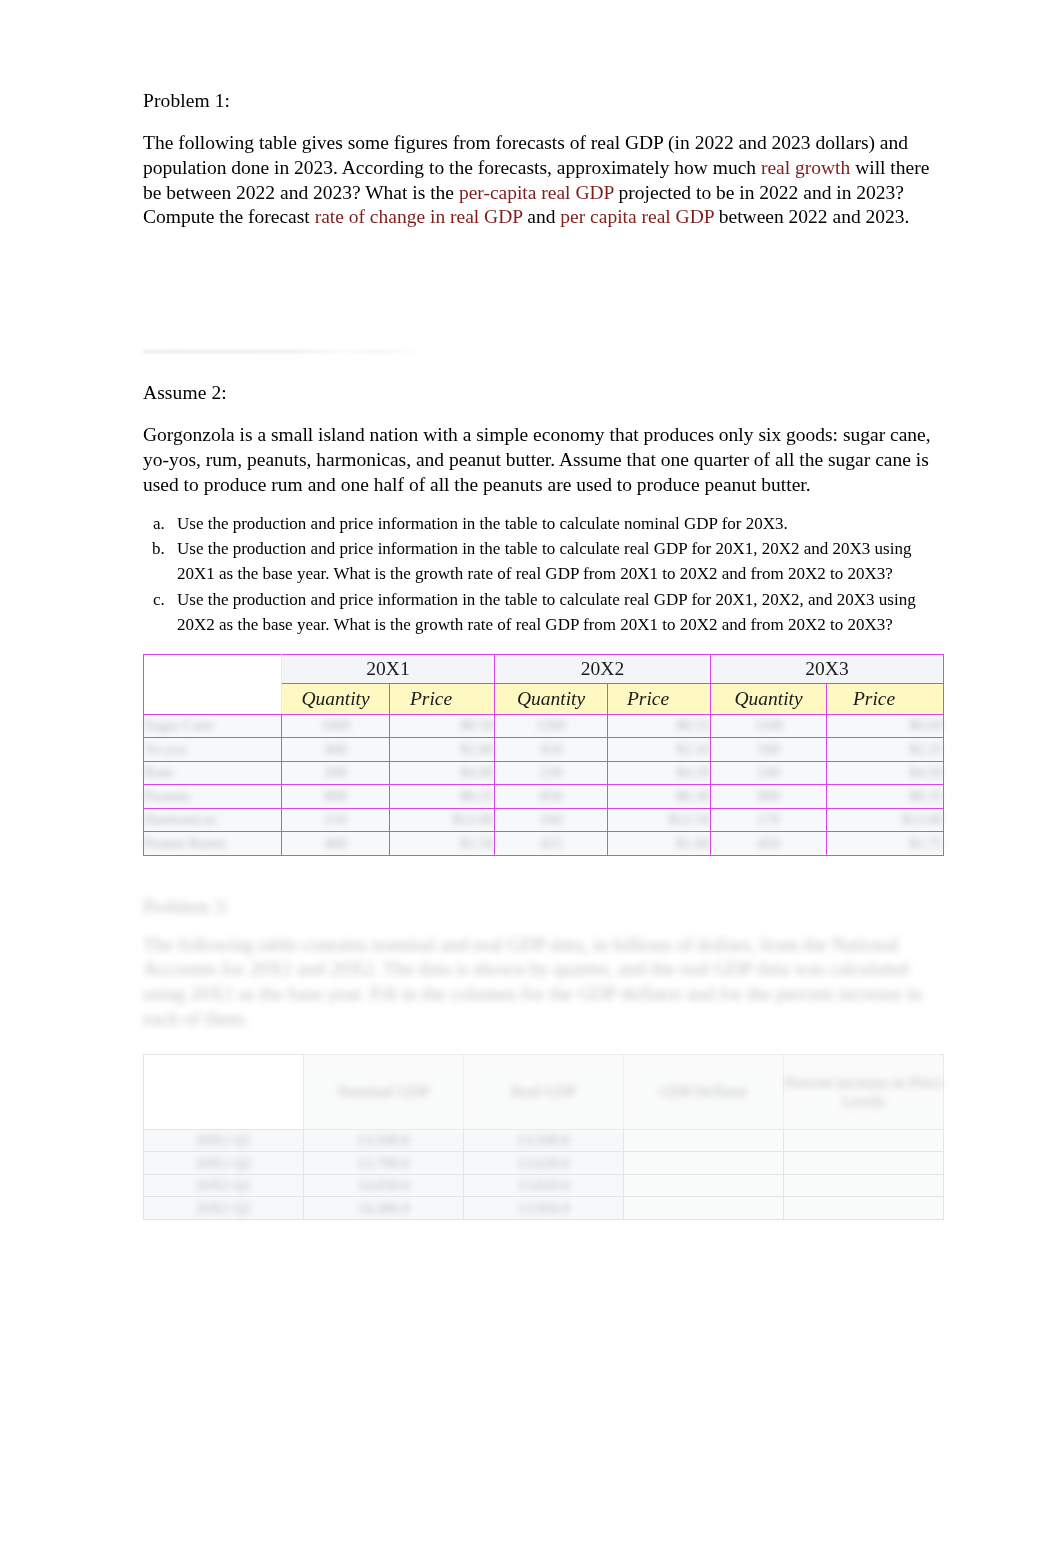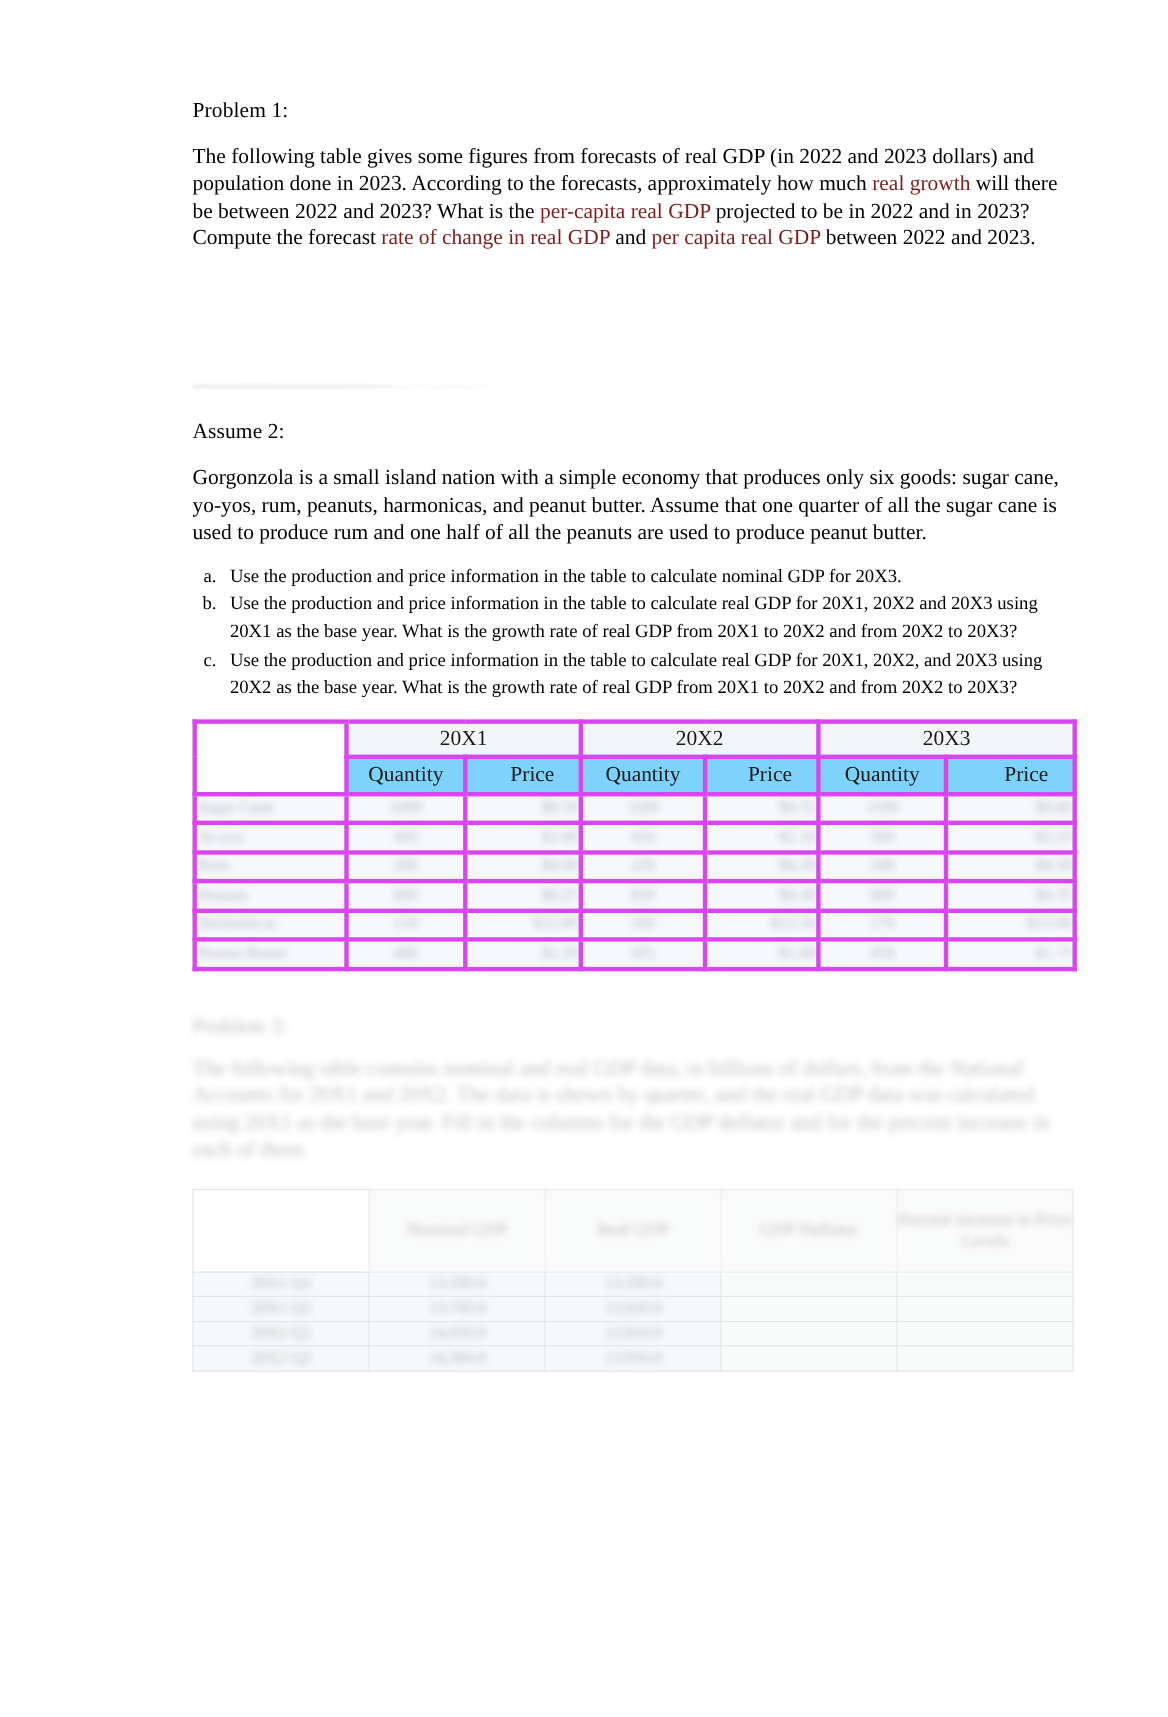--- a/index.html
+++ b/index.html
@@ -15,21 +15,20 @@
     font-family: "Liberation Serif", "DejaVu Serif", serif;
     color: #000000;
     overflow: hidden;
   }
   .page {
     position: absolute;
     left: 0; top: 0;
     width: 868px;
     height: 1561px;
     background: #ffffff;
-    margin-left: 32px;
   }
   .content {
     position: absolute;
     left: 143px;
     top: 88px;
     width: 790px;
   }
 
   
   .heading {
@@ -86,21 +85,21 @@
     margin-top: 16px;
     width: 800px;
   }
   table.t1 {
     border-collapse: collapse;
     width: 800px;
     background: #f4f5f6;
     table-layout: fixed;
   }
   table.t1 td, table.t1 th {
-    border: 4px solid #d946ef;
+    border: 1px solid #d946ef;
     padding: 0;
     font-weight: normal;
     vertical-align: middle;
   }
   table.t1 .yr-group {
     text-align: center;
     font-size: 19.5px;
     height: 28px;
     line-height: 28px;
     background: #f4f5f6;
@@ -108,25 +107,26 @@
   }
   table.t1 .corner-cell {
     background: #ffffff;
     border-right: 1px solid #e7e8ea;
   }
   table.t1 .sub-head {
     text-align: center;
     font-size: 19.5px;
     height: 30px;
     line-height: 30px;
-    background: #7dd3fc;
+    background: #fef9c3;
     color: #1a1a1a;
+    font-style: italic;
   }
   table.t1 .sub-head.qty { text-align: center; }
-  table.t1 .sub-head.prc { text-align: right; padding-right: 22px; }
+  table.t1 .sub-head.prc { padding-right: 22px; }
   table.t1 tbody td {
     height: 22.5px;
     background: #f7f8f9;
   }
   
   .blur {
     filter: blur(3.2px);
     color: #8d8f93;
     opacity: 0.62;
     user-select: none;

